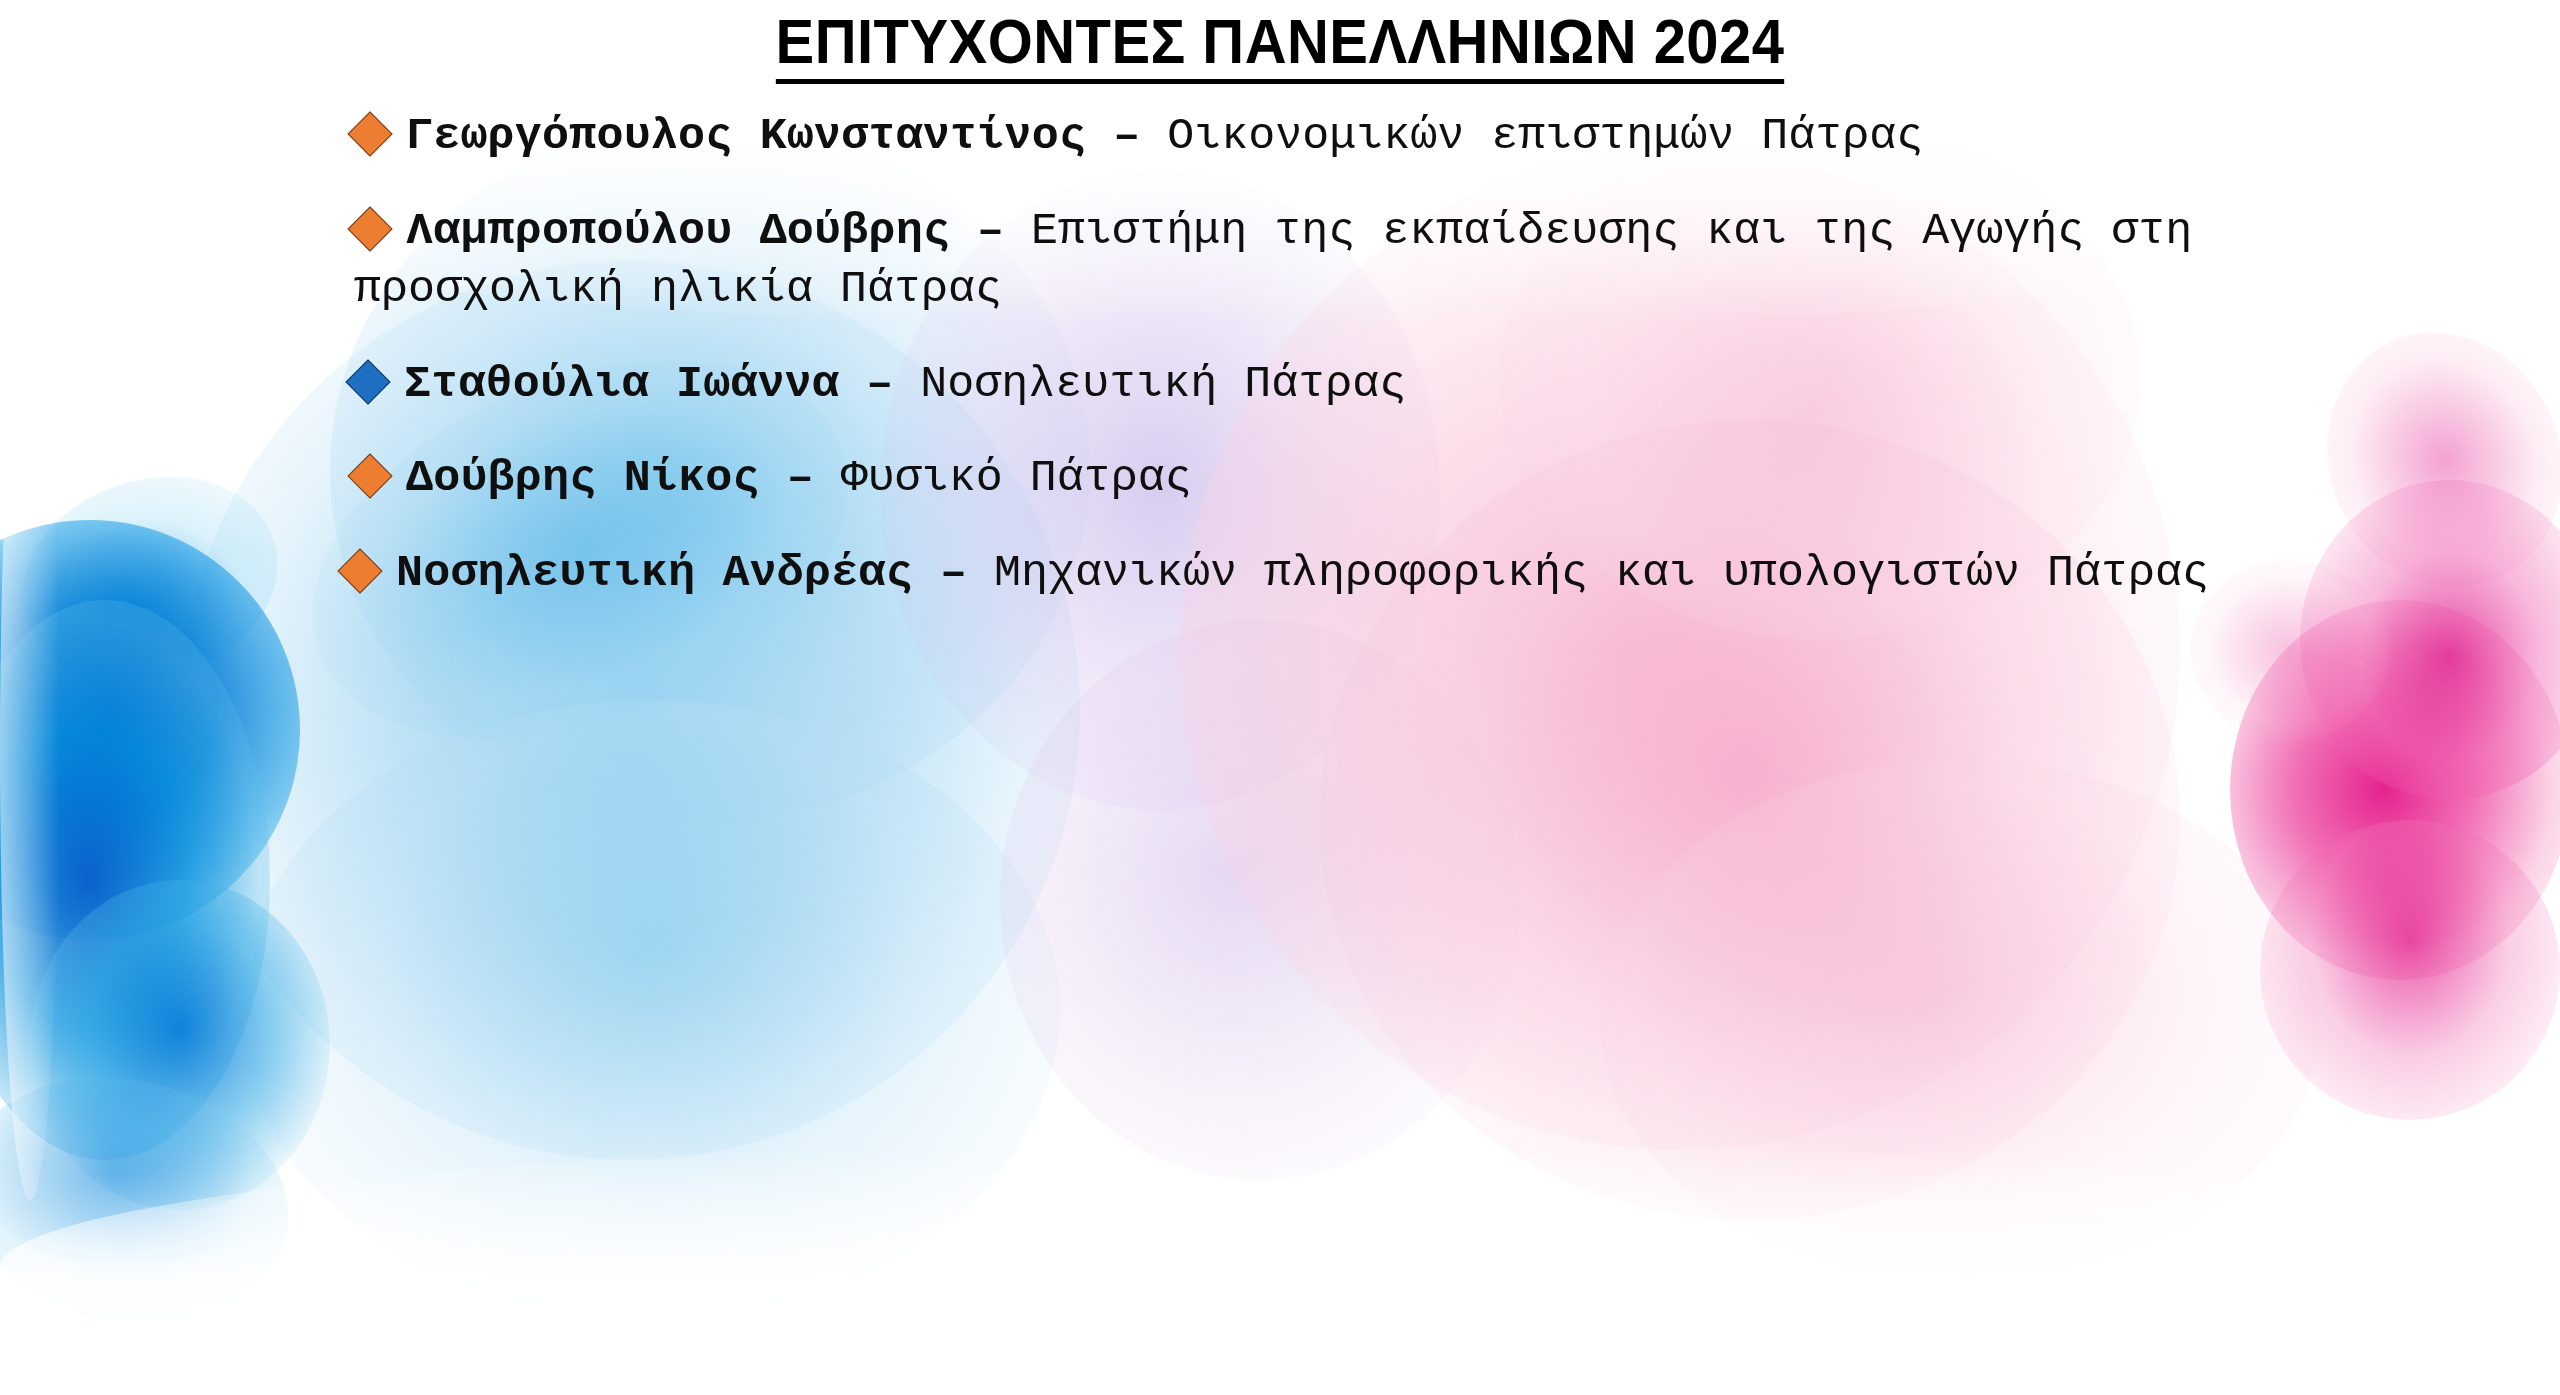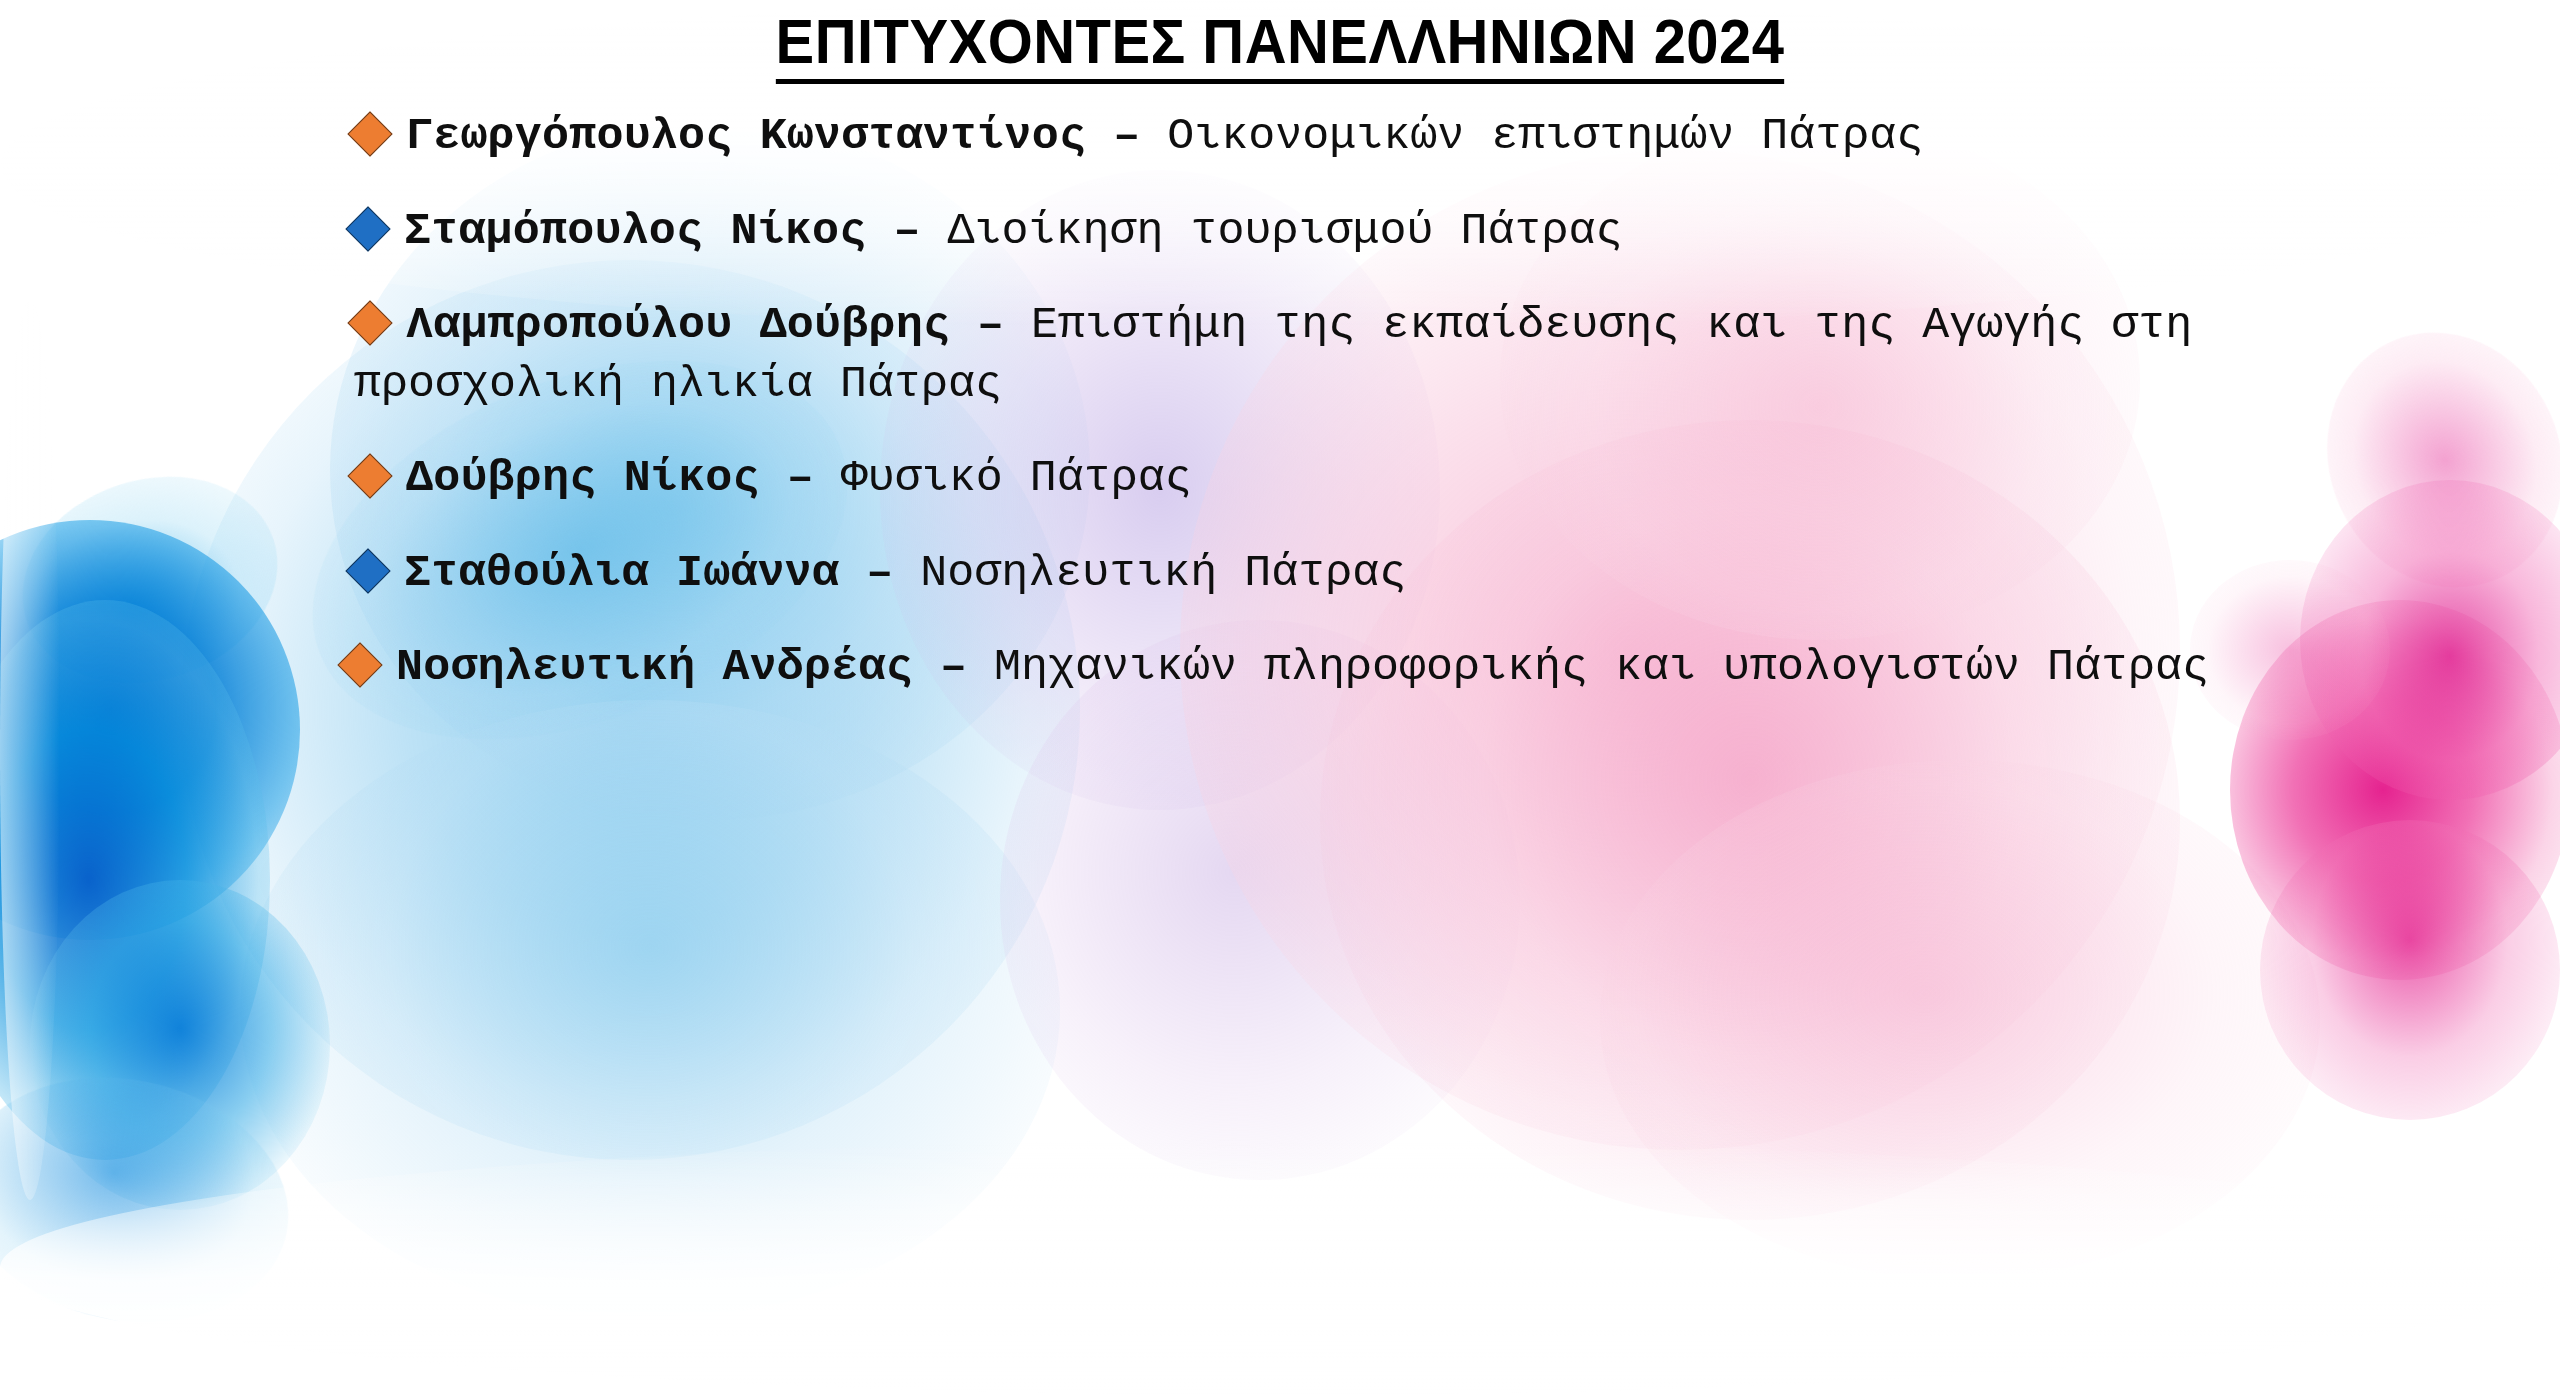--- a/index.html
+++ b/index.html
@@ -365,34 +365,31 @@
     <div id="slide-title">
       <span class="underline-text">ΕΠΙΤΥΧΟΝΤΕΣ ΠΑΝΕΛΛΗΝΙΩΝ 2024</span>
     </div>
 
     <div id="achievers-list">
 
       <p class="achiever-item item-indent-a">
         <span class="bullet-wrap"><span class="diamond-icon diamond-orange"></span></span><span class="achiever-name">Γεωργόπουλος Κωνσταντίνος</span><span class="achiever-dash"> – </span><span class="achiever-dept">Οικονομικών επιστημών Πάτρας</span>
       </p>
 
-      <p class="achiever-item item-indent-b">
-        <span class="bullet-wrap"><span class="diamond-icon diamond-blue"></span></span><span class="achiever-name">Σταμόπουλος Νίκος</span><span class="achiever-dash"> – </span><span class="achiever-dept">Διοίκηση τουρισμού Πάτρας</span>
-      </p>
 
       <p class="achiever-item item-indent-a">
         <span class="bullet-wrap"><span class="diamond-icon diamond-orange"></span></span><span class="achiever-name">Λαμπροπούλου Δούβρης</span><span class="achiever-dash"> – </span><span class="achiever-dept">Επιστήμη της εκπαίδευσης και της Αγωγής στη προσχολική ηλικία Πάτρας</span>
       </p>
 
+      <p class="achiever-item item-indent-b">
+        <span class="bullet-wrap"><span class="diamond-icon diamond-blue"></span></span><span class="achiever-name">Σταθούλια Ιωάννα</span><span class="achiever-dash"> – </span><span class="achiever-dept">Νοσηλευτική Πάτρας</span>
+      </p>
+
       <p class="achiever-item item-indent-a">
         <span class="bullet-wrap"><span class="diamond-icon diamond-orange"></span></span><span class="achiever-name">Δούβρης Νίκος</span><span class="achiever-dash"> – </span><span class="achiever-dept">Φυσικό Πάτρας</span>
-      </p>
-
-      <p class="achiever-item item-indent-b">
-        <span class="bullet-wrap"><span class="diamond-icon diamond-blue"></span></span><span class="achiever-name">Σταθούλια Ιωάννα</span><span class="achiever-dash"> – </span><span class="achiever-dept">Νοσηλευτική Πάτρας</span>
       </p>
 
 
       <p class="achiever-item item-indent-c">
         <span class="bullet-wrap"><span class="diamond-icon diamond-orange"></span></span><span class="achiever-name">Νοσηλευτική Ανδρέας</span><span class="achiever-dash"> – </span><span class="achiever-dept">Μηχανικών πληροφορικής και υπολογιστών Πάτρας</span>
       </p>
 
 
     </div>
   </div>

